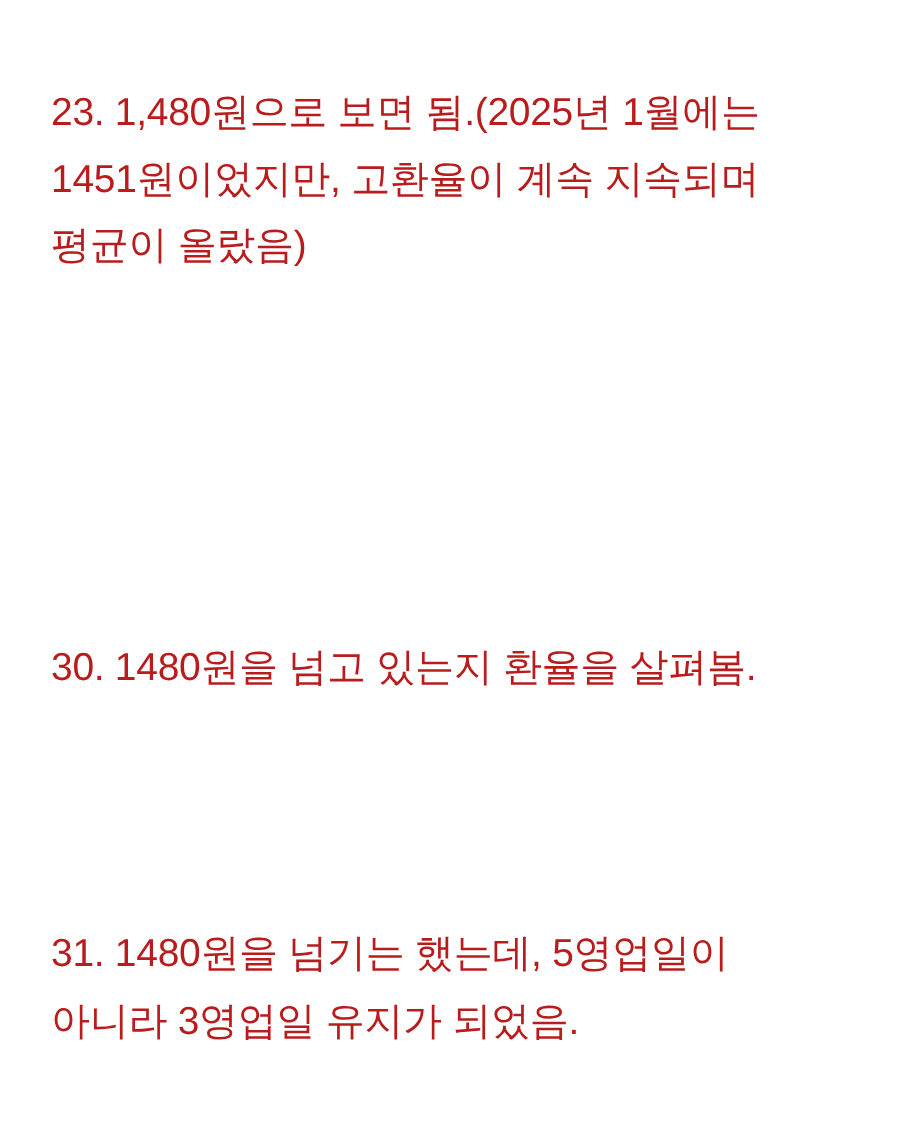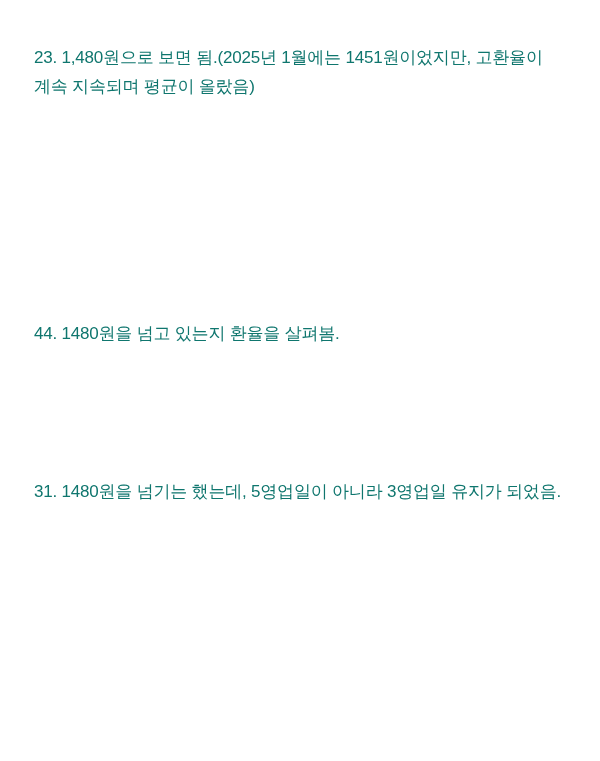--- a/index.html
+++ b/index.html
@@ -15,42 +15,42 @@
     overflow: hidden;
   }
   .page {
     box-sizing: border-box;
     width: 600px;
     height: 761px;
     padding: 26px 34px 0 34px;
     background: #ffffff;
   }
   .para {
-    font-size: 17px;
+    font-size: 26px;
     line-height: 1.72;
     letter-spacing: -0.2px;
-    color: #0f766e;
+    color: #b91c1c;
     word-break: keep-all;
     white-space: pre-wrap;
   }
   .gap-1 { height: 92px; }
   .gap-2 { height: 92px; }
   .gap-3 { height: 94px; }
 </style>
 </head>
 <body>
 
 <div class="page">
 
   <p class="para">23. 1,480원으로 보면 됨.(2025년 1월에는 1451원이었지만, 고환율이 계속 지속되며 평균이 올랐음)</p>
 
   <div class="gap-1"></div>
 
 
   <div class="gap-2"></div>
 
-  <p class="para">44. 1480원을 넘고 있는지 환율을 살펴봄.</p>
+  <p class="para">30. 1480원을 넘고 있는지 환율을 살펴봄.</p>
 
   <div class="gap-3"></div>
 
   <p class="para">31. 1480원을 넘기는 했는데, 5영업일이 아니라 3영업일 유지가 되었음.</p>
 
 </div>
 
 </body></html>

